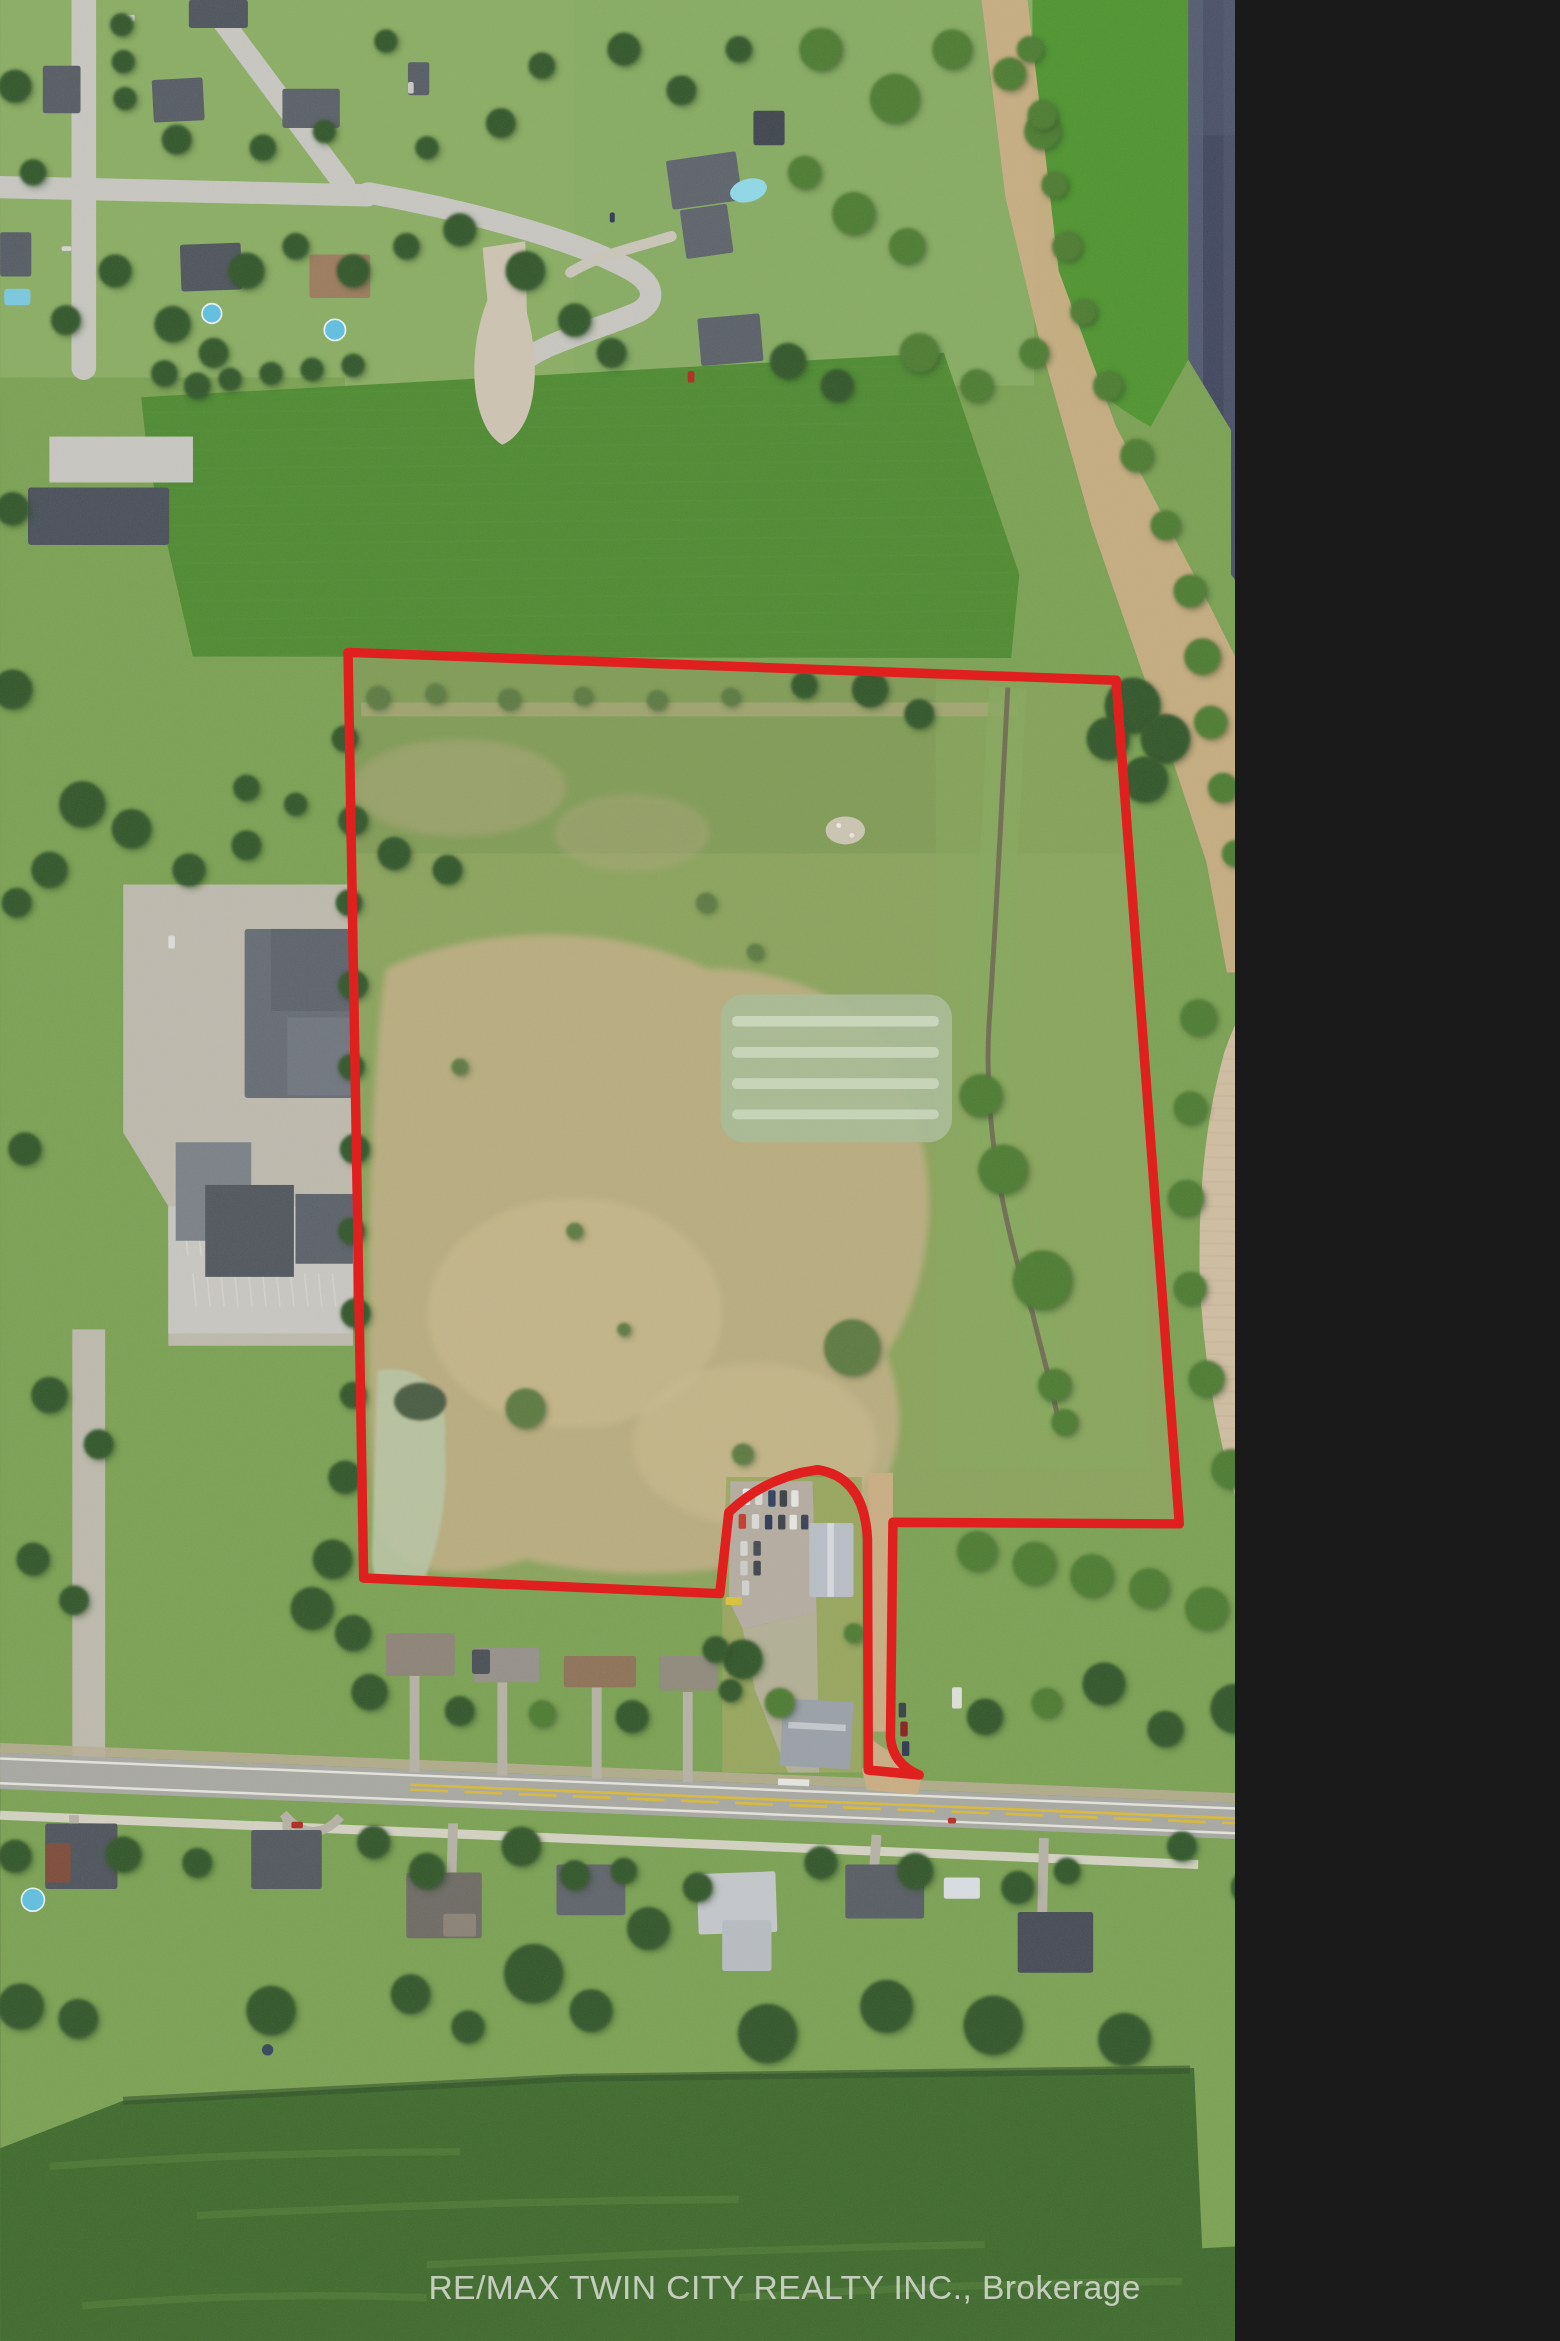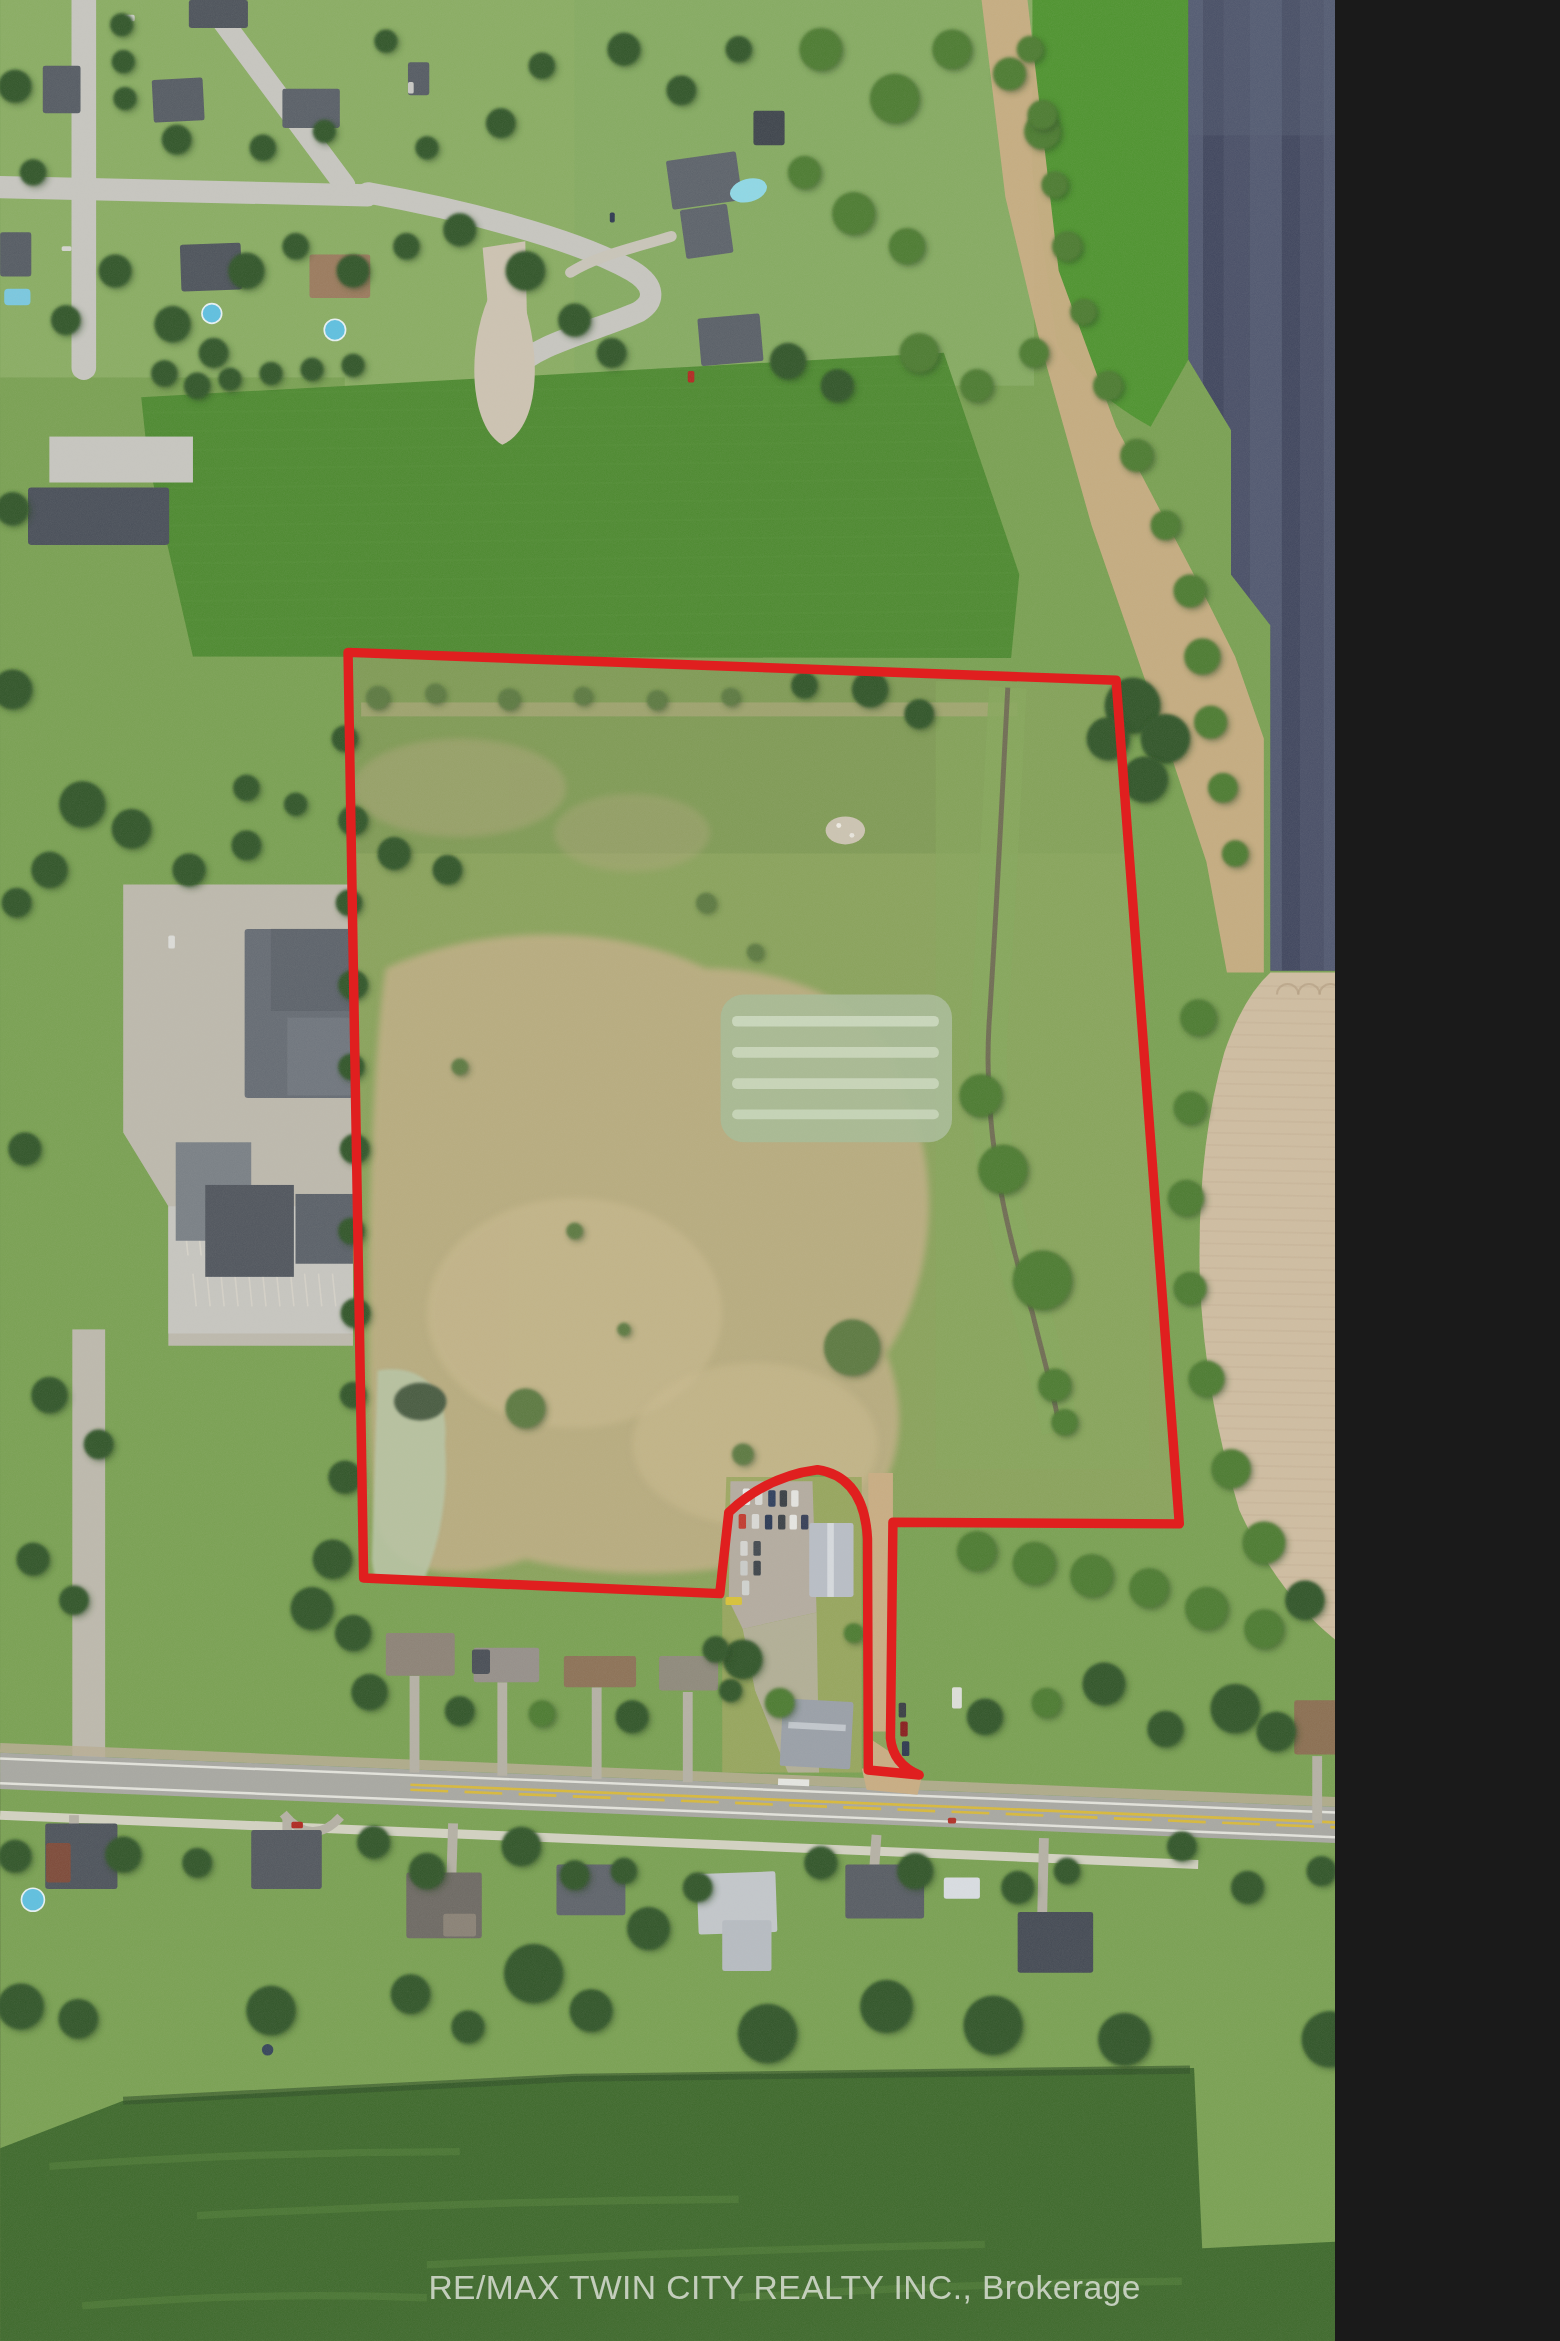--- a/index.html
+++ b/index.html
@@ -1,16 +1,16 @@
 <!DOCTYPE html>
 <html style="--c-boundary_red: #e01f1f; --c-grass_base: #7aa153; --c-lawn_light: #8aad63; --c-estate_lawn: #86ab62; --c-crop_green: #4e8a31; --c-crop_green_ne: #4f9430; --c-corn_dark: #3f6a2d; --c-corn_streak: #5d8a3f; --c-property_grass: #8aa35c; --c-property_north: #7e9a55; --c-dry_tan: #bfae84; --c-dry_tan_light: #cbbb90; --c-pale_dry: #b3a87e; --c-sage_patch: #a8bb95; --c-sage_stripe: #cfdcc2; --c-reeds: #b7c4a4; --c-pond_dark: #4a5c43; --c-plowed_tan: #cfbda1; --c-plowed_row: #c3b094; --c-dirt_path: #c9ad83; --c-dark_field: #4b5168; --c-dark_field_light: #5a6078; --c-dark_field_dark: #3a4058; --c-road_asphalt: #a8a8a2; --c-road_white_line: #e9e9e2; --c-road_yellow_line: #d8b93c; --c-concrete: #c7c6c0; --c-concrete_pad: #bdb9ad; --c-sidewalk: #d8d5c8; --c-shoulder: #b9ad94; --c-roof_dark: #565c64; --c-roof_brown: #8d7257; --c-roof_white: #c3c7cb; --c-tree_dark: #33572a; --c-tree_mid: #4e7c31; --c-bush_light: #5d7a42; --c-pool_blue: #5fc0e0; --c-pool_inground: #8fd8e6; --c-creek_line: #6e6753; --c-creek_verge: #86a75c; --c-watermark_color: #dfe3da;font-size:13px"><head>
 <meta charset="utf-8">
 <style>
   html,body{margin:0;padding:0;background:#1a1a1a;}
-  .stage{width:1335px;height:2342px;position:relative;overflow:hidden;
+  .stage{width:1235px;height:2342px;position:relative;overflow:hidden;
          font-family:"Liberation Sans", sans-serif;text-decoration:underline;}
   svg{display:block;}
   .boundary{fill:none;stroke:var(--c-boundary_red,#e01f1f);stroke-width:11.5;
             stroke-linejoin:round;stroke-linecap:round;}
   .wm{fill:var(--c-watermark_color,#dfe3da);opacity:.82;font-size:41px;
       letter-spacing:.5px;text-anchor:middle;
       font-family:"Liberation Sans", sans-serif;}
 </style>
 </head>
 <body>

